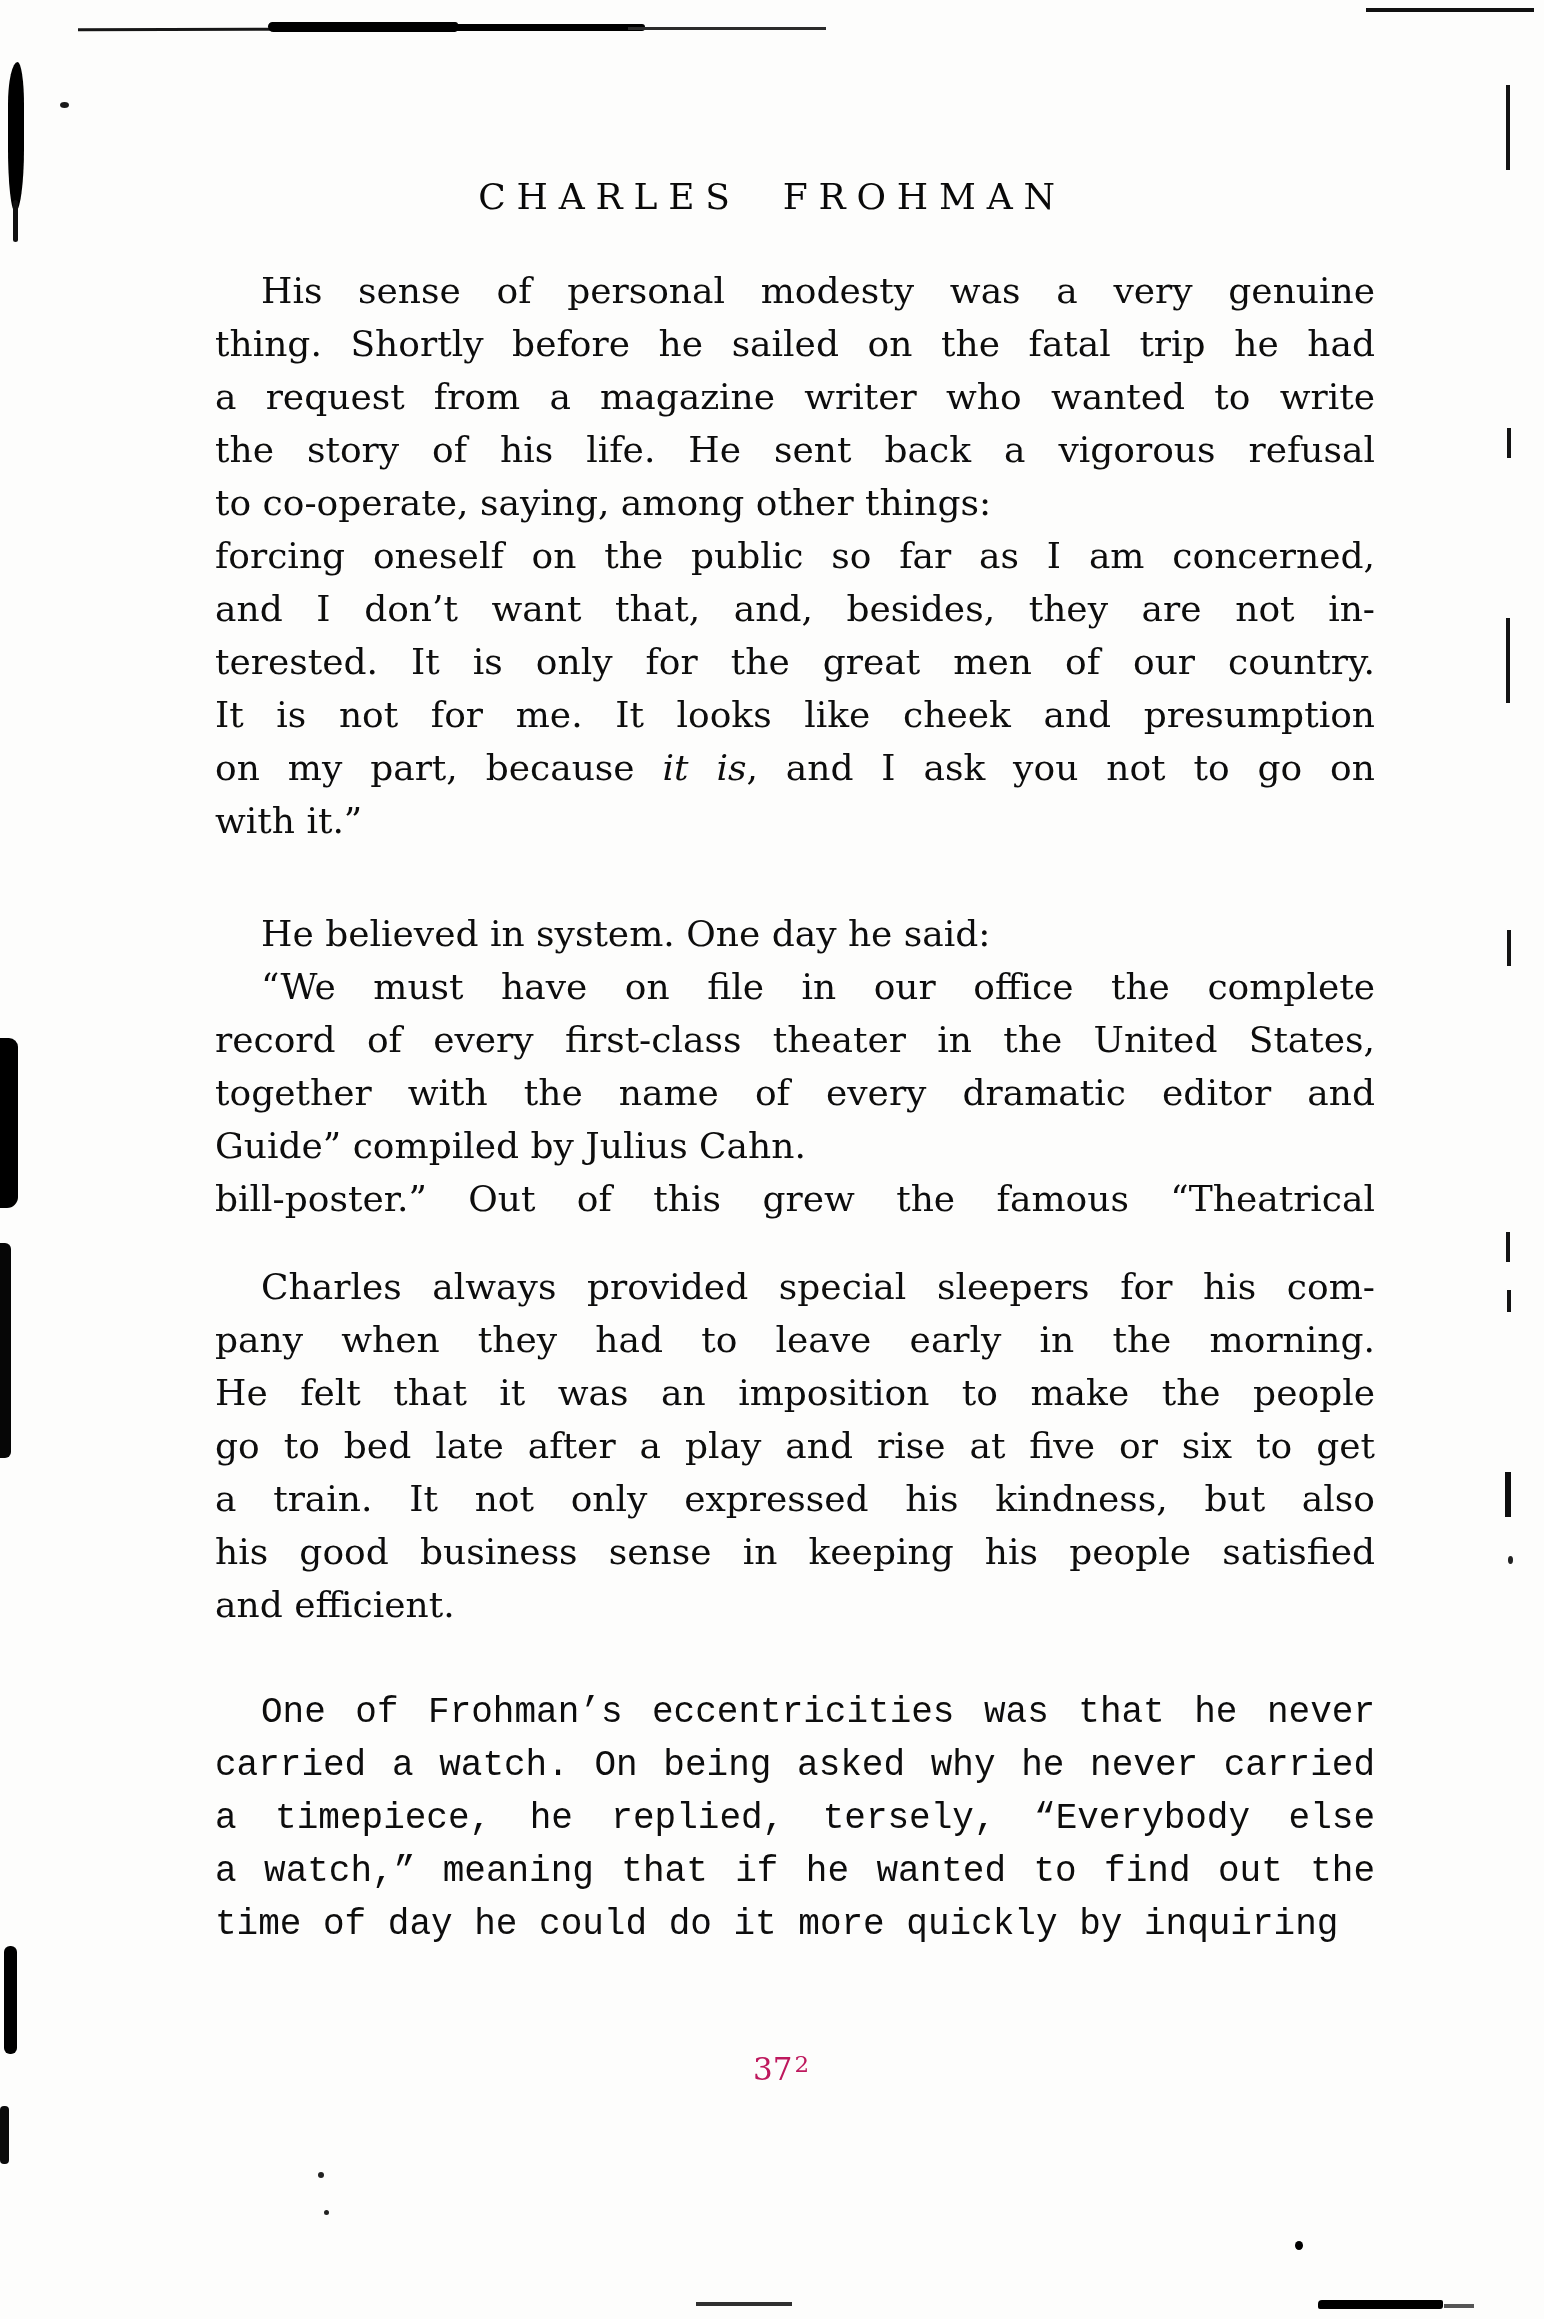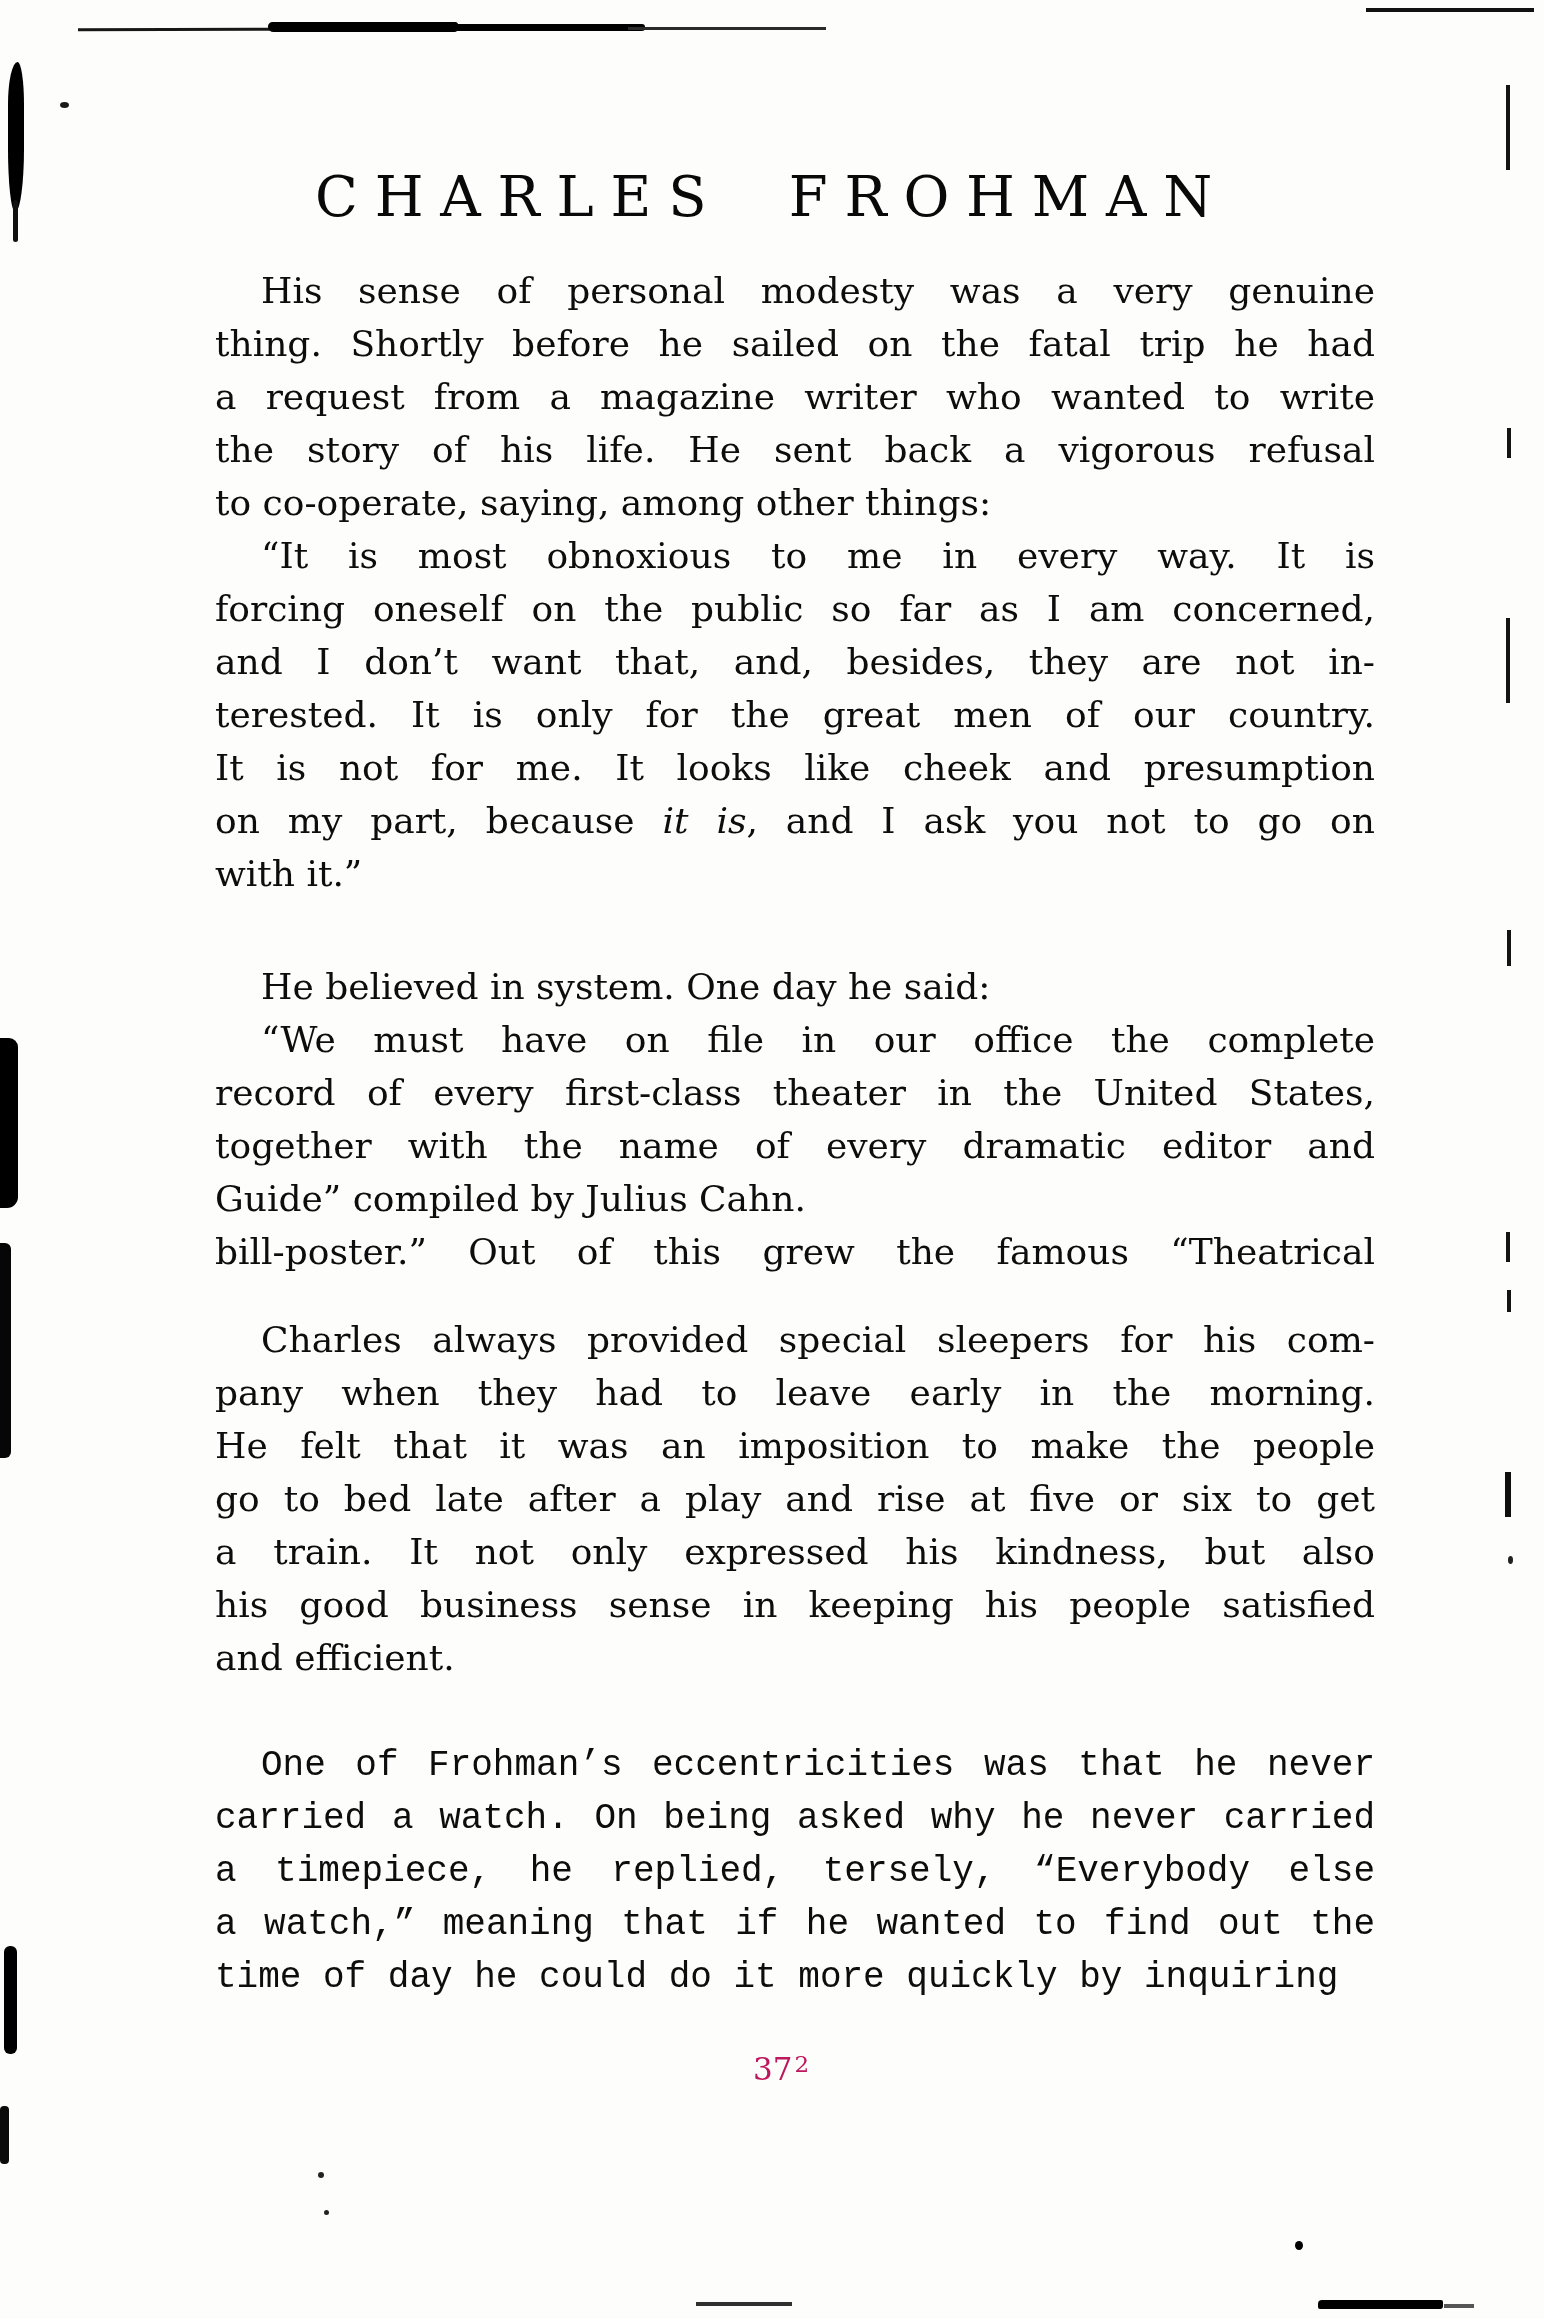--- a/index.html
+++ b/index.html
@@ -9,21 +9,21 @@
     background:#fdfdfc;
     overflow:hidden;
     font-family:"DejaVu Serif","Liberation Serif",serif;
     color:#0c0c0c;
   }
 
   
   .heading{
     position:absolute;top:172px;left:0;width:100%;
     text-align:center;
-    font-size:56px;line-height:50px;
+    font-size:36px;line-height:50px;
     letter-spacing:0.30em;word-spacing:0.55em;
     color:#090909;
   }
 
   
   .page-text{
     position:absolute;left:215px;top:264px;width:1160px;
     font-size:36px;line-height:53px;
     color:#0d0d0d;
   }
@@ -121,21 +121,20 @@
 
   <div class="page-text">
       <div class="para">
         <div class="line first"><span>His sense of personal modesty was a very genuine</span></div>
         <div class="line"><span>thing.  Shortly before he sailed on the fatal trip he had</span></div>
         <div class="line"><span>a request from a magazine writer who wanted to write</span></div>
         <div class="line"><span>the story of his life.  He sent back a vigorous refusal</span></div>
         <div class="line last"><span>to co-operate, saying, among other things:</span></div>
       </div>
       <div class="para">
-        <div class="line first"><span>“It is most obnoxious to me in every way.  It is</span></div>
         <div class="line"><span>forcing oneself on the public so far as I am concerned,</span></div>
         <div class="line"><span>and I don’t want that, and, besides, they are not in-</span></div>
         <div class="line"><span>terested.  It is only for the great men of our country.</span></div>
         <div class="line"><span>It is not for me.  It looks like cheek and presumption</span></div>
         <div class="line"><span>on my part, because </span><em>it is</em><span>, and I ask you not to go on</span></div>
         <div class="line last"><span>with it.”</span></div>
       </div>
       <div class="para">
         <div class="line first last"><span>He believed in system.  One day he said:</span></div>
       </div>

